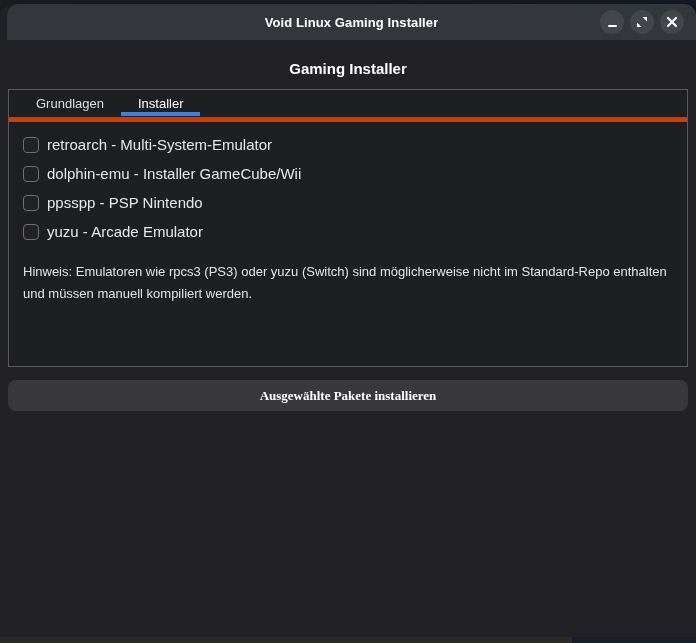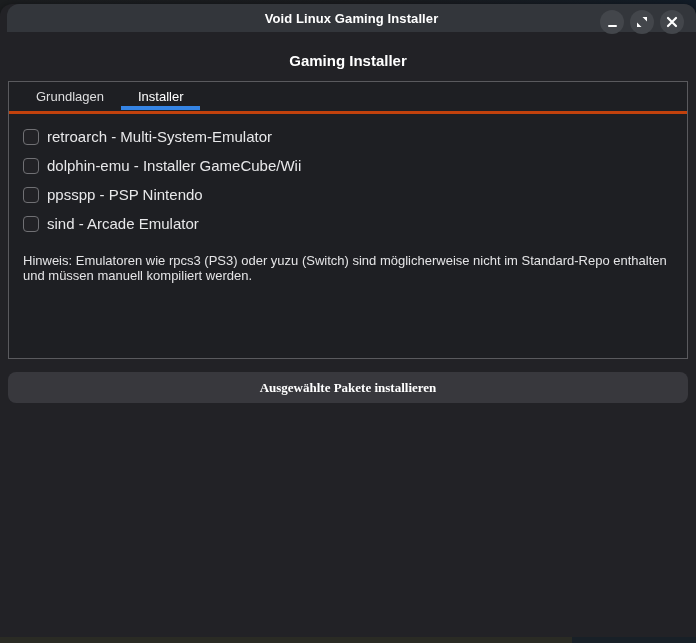--- a/index.html
+++ b/index.html
@@ -20,21 +20,21 @@
     width: 696px;
     height: 633px;
     border-radius: 12px 12px 0 0;
     background: #222226;
     box-shadow: 0 2px 10px rgba(0,0,0,0.5);
   }
 
   
   .titlebar {
     position: relative;
-    height: 28px;
+    height: 36px;
     background: #33363b;
     border-radius: 12px 12px 0 0;
     display: flex;
     align-items: center;
     justify-content: center;
     margin-left: 7px;
   }
   .titlebar .title {
     font-size: 13px;
     font-weight: bold;
@@ -84,21 +84,21 @@
   
   .notebook {
     border: 1px solid #5a5a5e;
     background: #1e1f23;
     height: 278px;
     box-sizing: border-box;
   }
   .tabbar {
     display: flex;
     height: 32px;
-    border-bottom: 3px solid #c2410c;
+    border-bottom: 5px solid #c2410c;
     padding-left: 10px;
     box-sizing: border-box;
   }
   .tab {
     position: relative;
     padding: 0 17px;
     display: flex;
     align-items: center;
     font-size: 13px;
     color: #dededf;
@@ -130,21 +130,21 @@
   }
   .pkg-label {
     margin-left: 8px;
     font-size: 15px;
     color: #e8e8ea;
   }
   .hint {
     margin: 15px 0 0 0;
     padding-right: 6px;
     font-size: 13px;
-    line-height: 15px;
+    line-height: 22px;
     color: #e4e4e6;
   }
 
   
   .install {
     display: block;
     width: 100%;
     margin-top: 13px;
     height: 31px;
     border: none;
@@ -218,21 +218,21 @@
           </div>
 
 
           <div class="pkg-row">
             <span class="checkbox"></span>
             <span class="pkg-label">ppsspp - PSP Nintendo</span>
           </div>
 
           <div class="pkg-row">
             <span class="checkbox"></span>
-            <span class="pkg-label">sind - Arcade Emulator</span>
+            <span class="pkg-label">yuzu - Arcade Emulator</span>
           </div>
 
           <p class="hint">Hinweis: Emulatoren wie rpcs3 (PS3) oder yuzu (Switch) sind möglicherweise nicht im Standard-Repo enthalten und müssen manuell kompiliert werden.</p>
 
         </div>
       </div>
 
       <button class="install">Ausgewählte Pakete installieren</button>
 
     </div>

